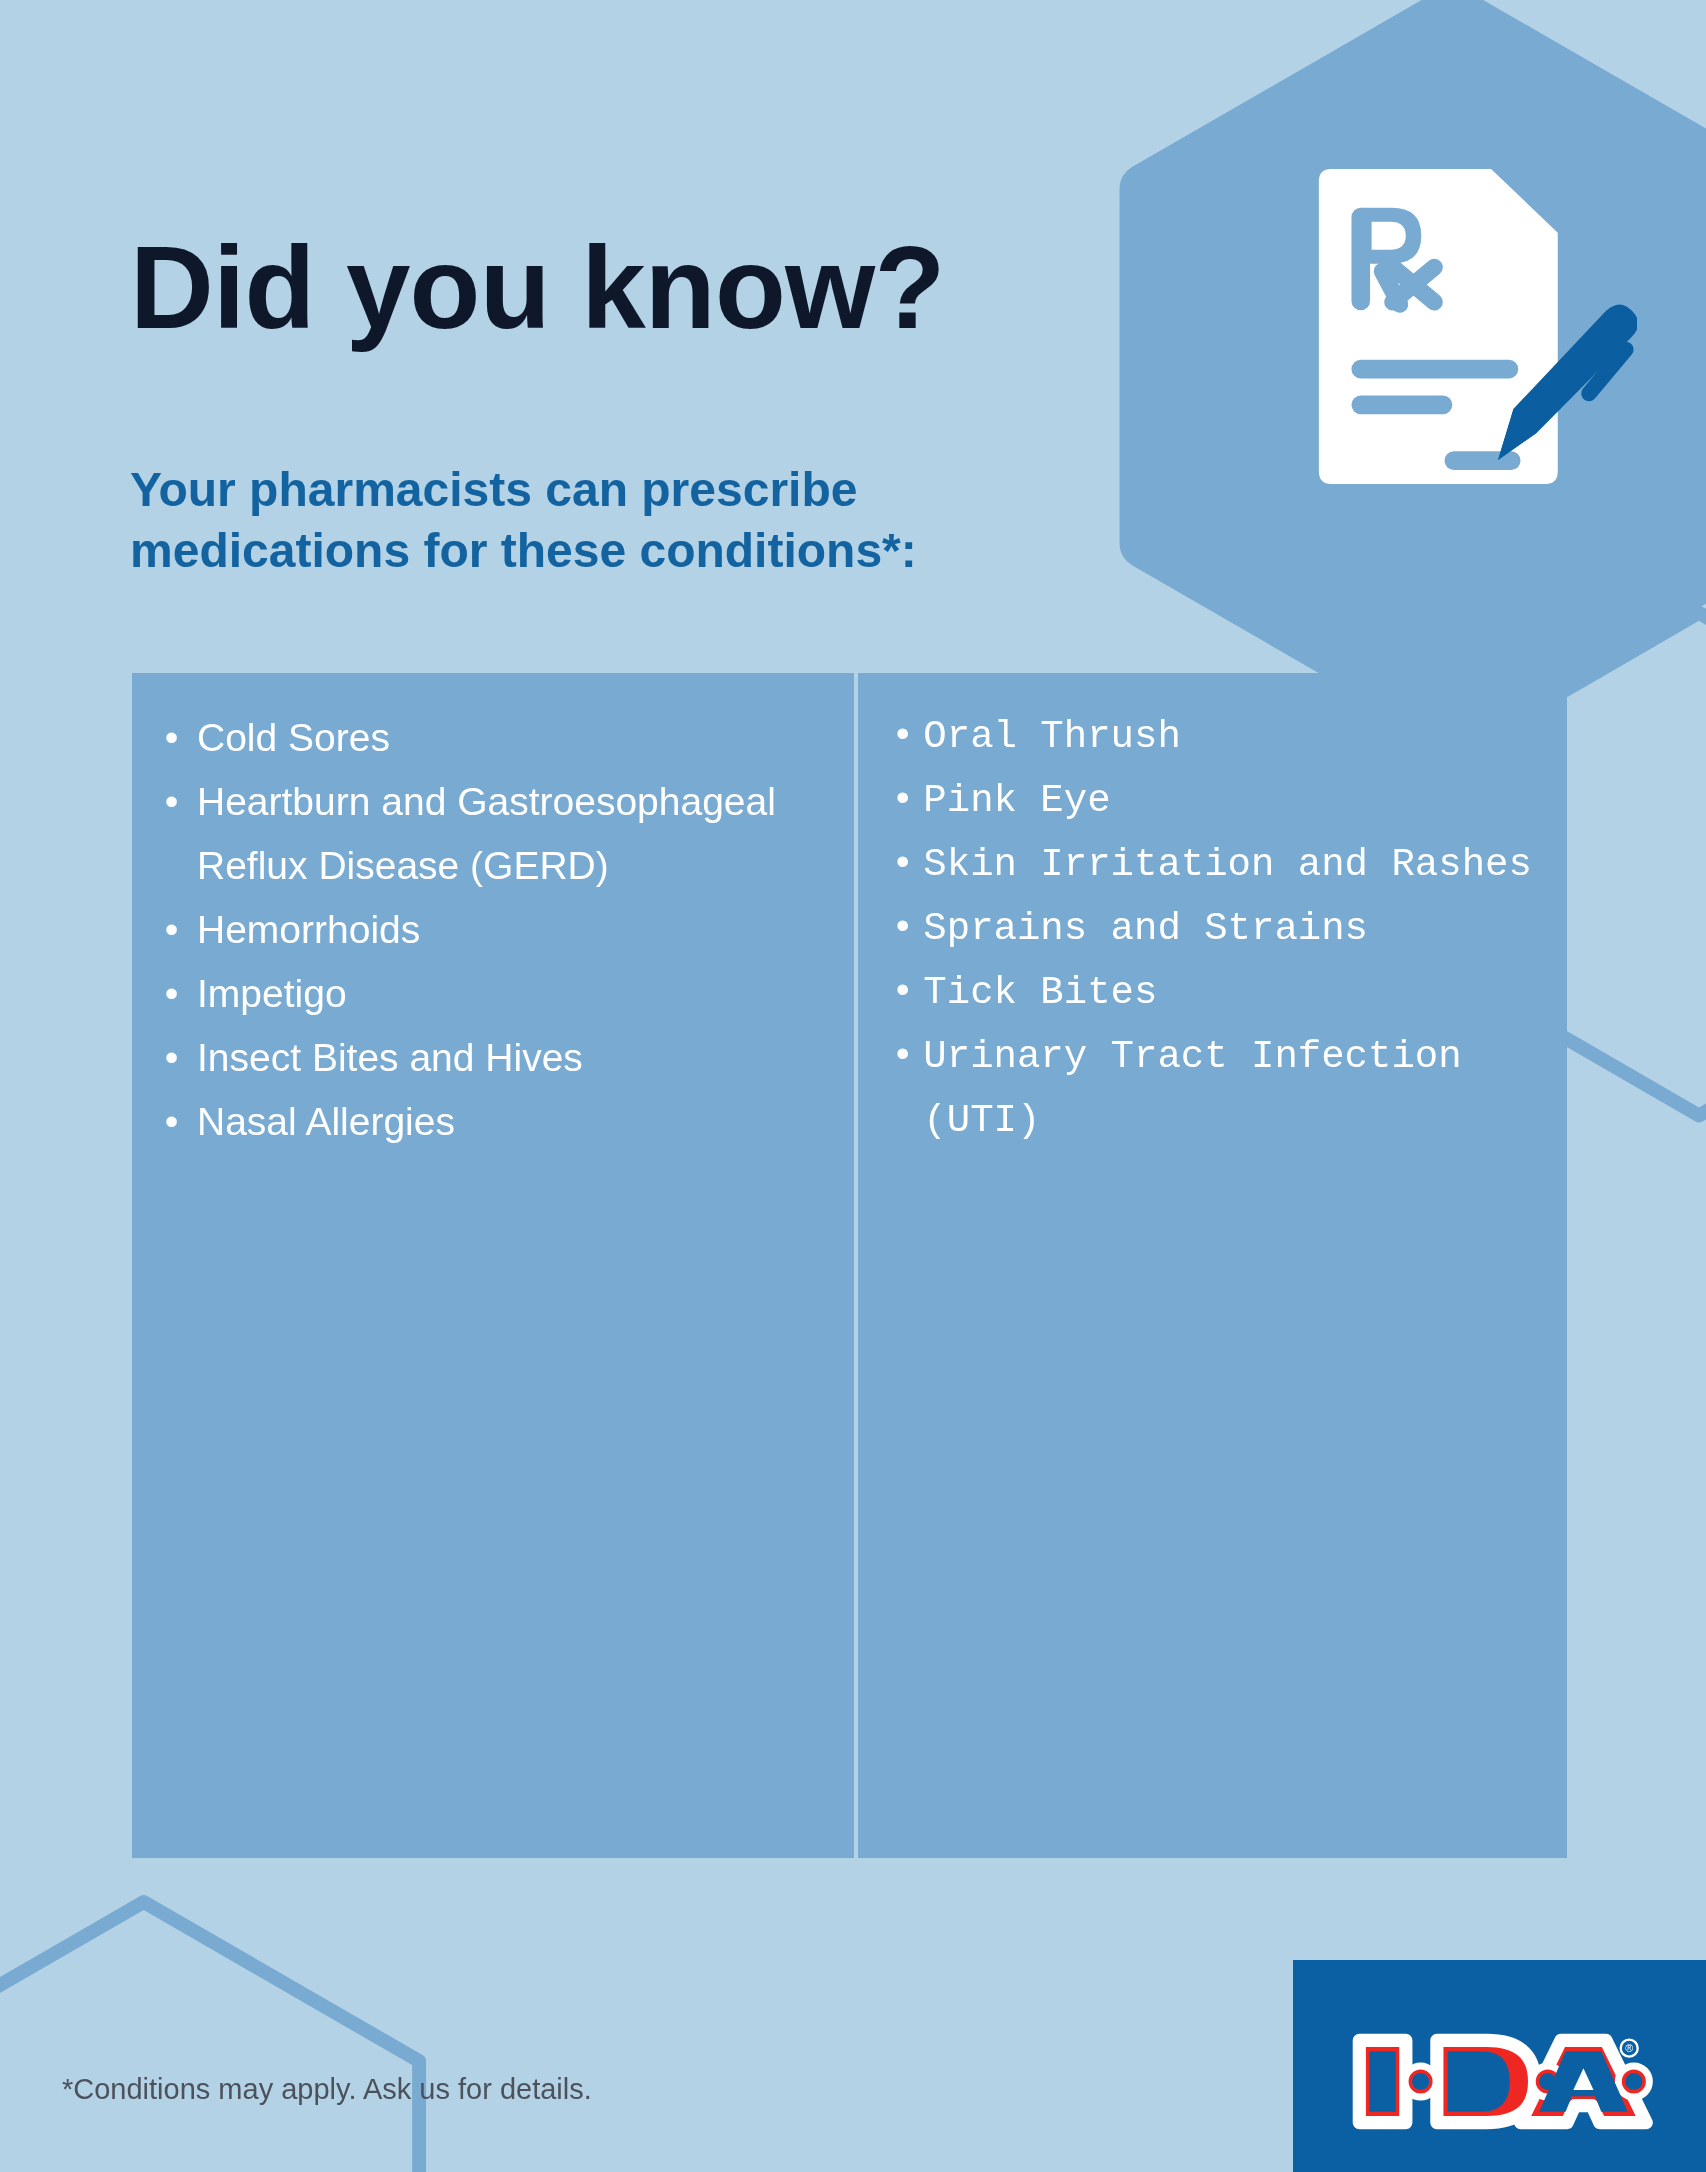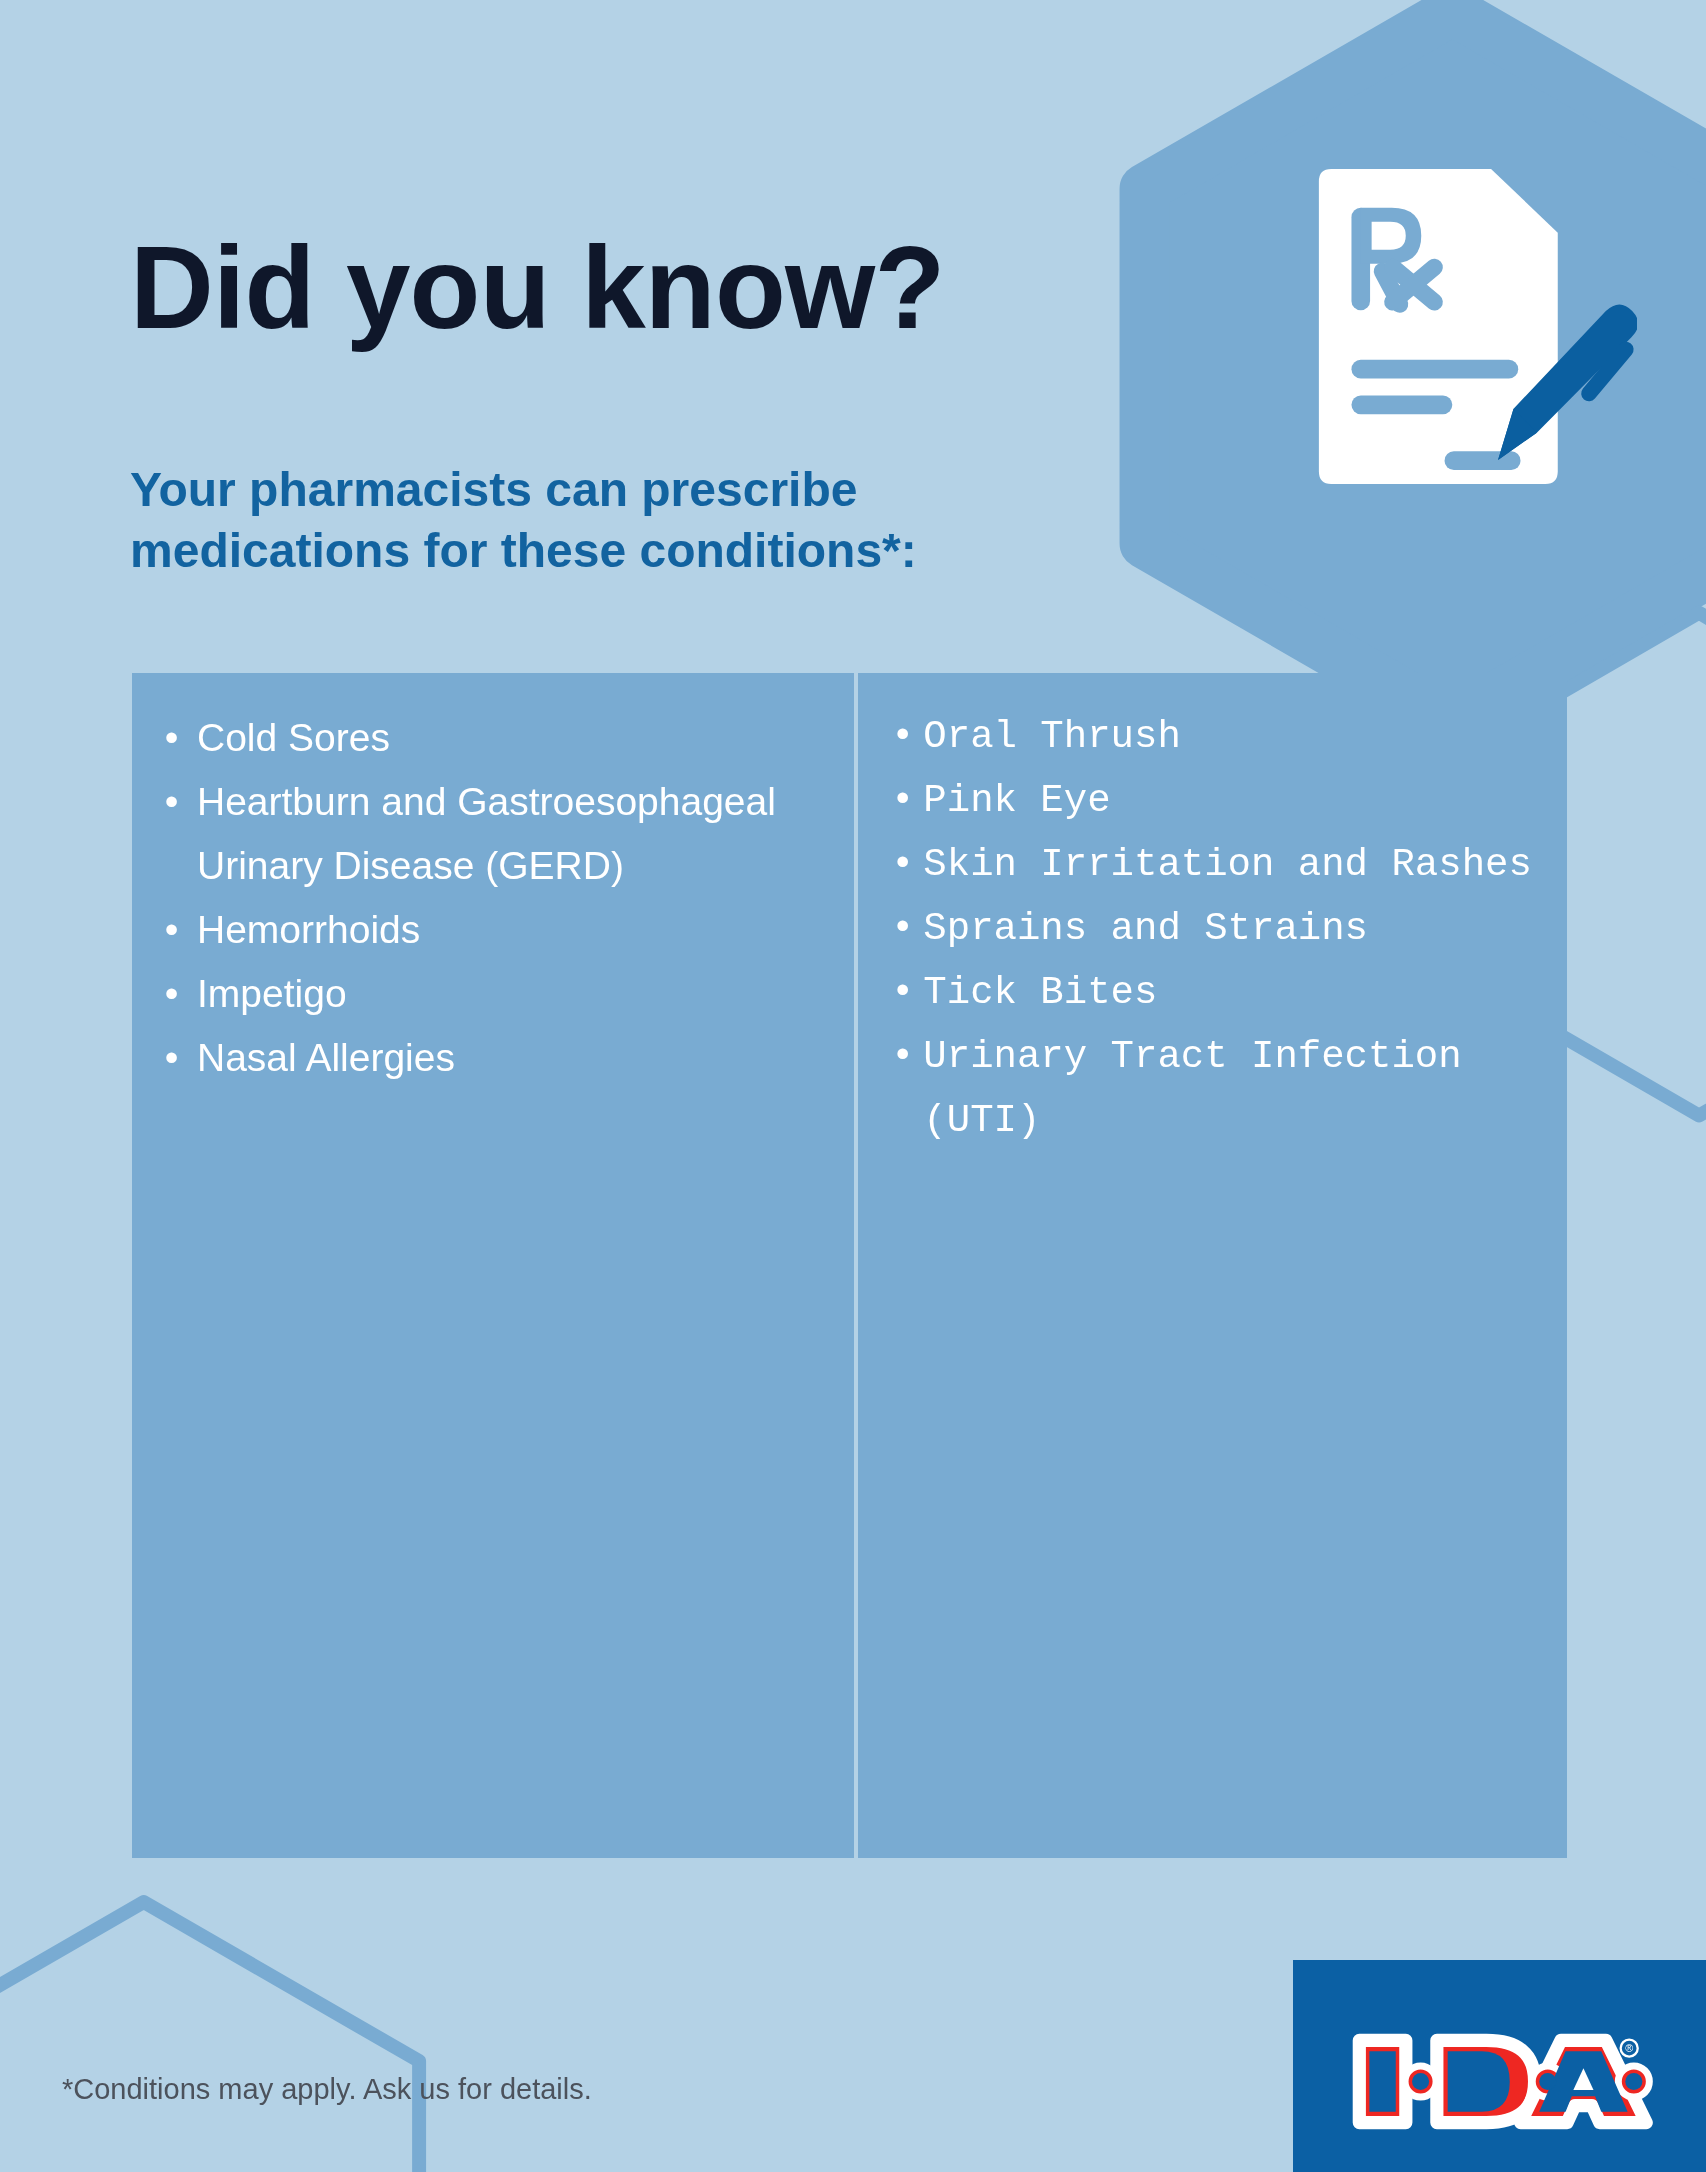--- a/index.html
+++ b/index.html
@@ -164,23 +164,24 @@
   <div class="subtitle">
     <span class="ln">Your pharmacists can prescribe</span>
     <span class="ln">medications for these conditions*:</span>
   </div>
 
   <div class="cols">
 
     <div class="col col-left">
       <ul class="cond">
         <li>Cold Sores</li>
-        <li>Heartburn and Gastroesophageal Urinary Disease (GERD)</li>
+        <li>Heartburn and Gastroesophageal Reflux Disease (GERD)</li>
         <li>Hemorrhoids</li>
         <li>Impetigo</li>
+        <li>Insect Bites and Hives</li>
         <li>Nasal Allergies</li>
       </ul>
     </div>
 
     <div class="col col-right">
       <ul class="cond">
         <li>Oral Thrush</li>
         <li>Pink Eye</li>
         <li>Skin Irritation and Rashes</li>
         <li>Sprains and Strains</li>

